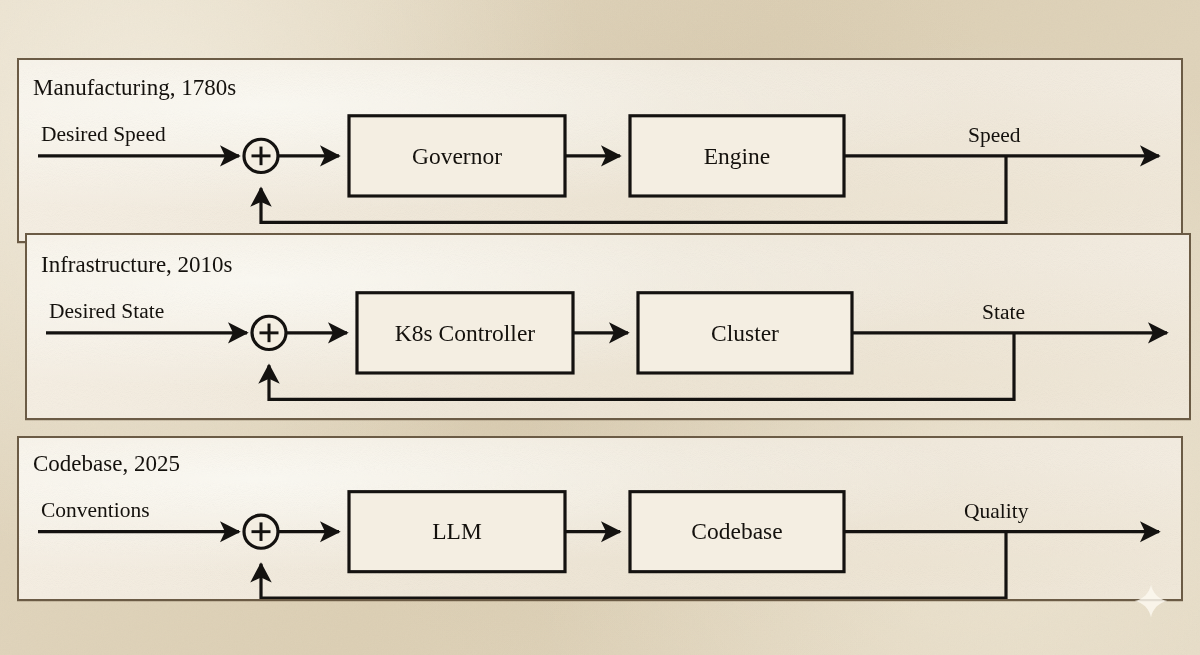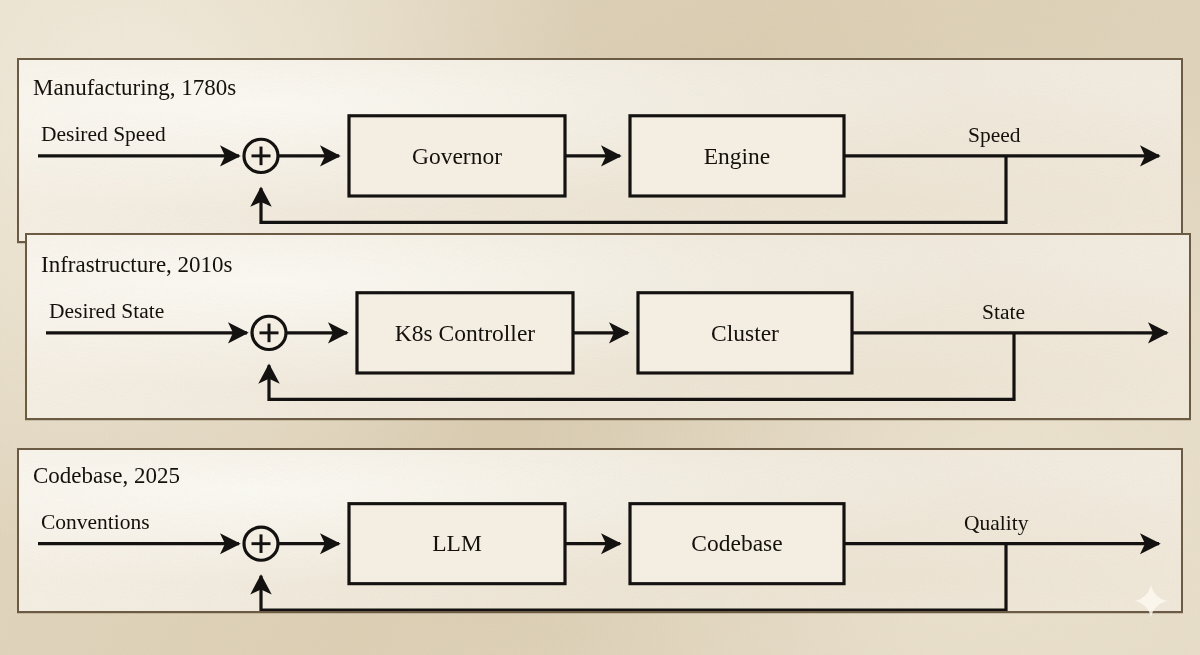--- a/index.html
+++ b/index.html
@@ -47,21 +47,21 @@
     background-color: #f3ece0;
     background-image:
       radial-gradient(ellipse at 20% 25%, rgba(255,255,250,0.75) 0%, rgba(255,255,250,0) 55%),
       radial-gradient(ellipse at 78% 80%, rgba(236,226,206,0.65) 0%, rgba(236,226,206,0) 60%),
       linear-gradient(100deg, #f6efe3 0%, #efe7d8 55%, #f4ede1 100%);
     box-shadow: 0 1px 0 rgba(120,104,80,0.25);
     overflow: hidden;
   }
   #panel-1 { top: 22px;  height: 185px; margin-top: 36px; }
   #panel-2 { top: 233px; height: 187px; margin-left: 8px; }
-  #panel-3 { top: 448px; height: 165px; }
+  #panel-3 { top: 436px; height: 165px; }
 
   .panel-svg {
     position: absolute;
     left: 0;
     top: 0;
     width: 1166px;
     height: 100%;
     display: block;
   }
 

